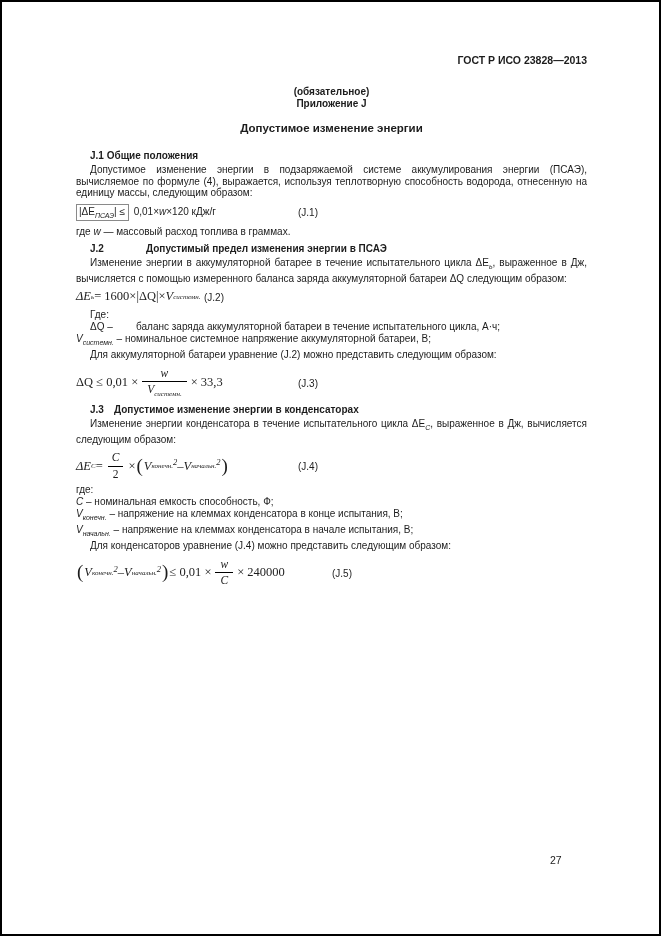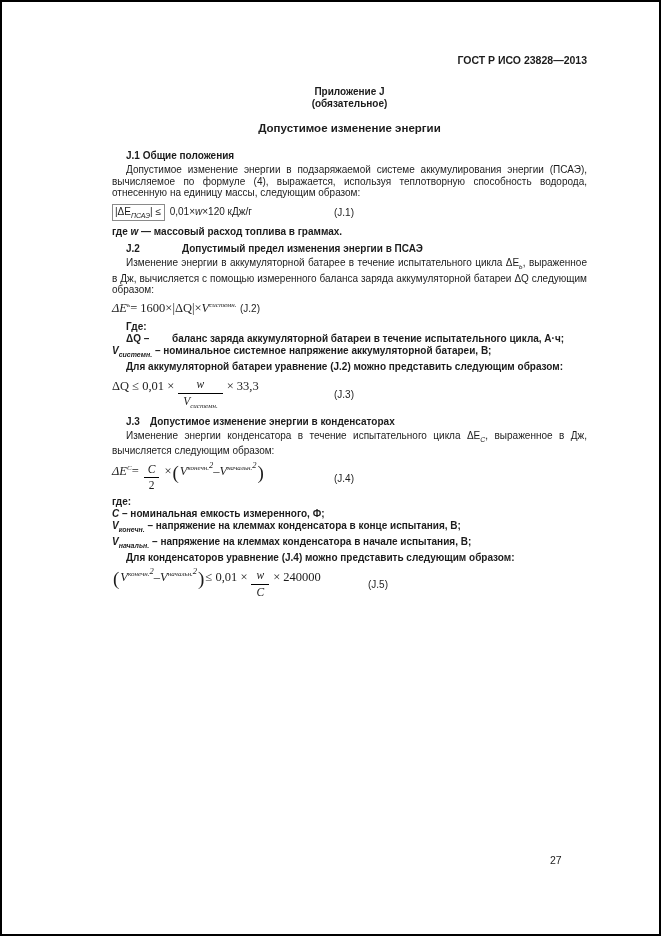--- a/index.html
+++ b/index.html
@@ -1,61 +1,61 @@
 <!DOCTYPE html>
 <html><head>
 <meta charset="utf-8">
 <style>
   * { margin:0; padding:0; box-sizing:border-box; }
   html,body { width:661px; height:936px; background:#fff; overflow:hidden; }
   body { font-family:"Liberation Sans", sans-serif; font-size:10px; color:#1c1c1c; }
   .page { position:relative; width:661px; height:936px; background:#fff;
-          border:2px solid #000; padding:52px 72px 0 110px; }
+          border:2px solid #000; padding:52px 72px 0 74px; }
   .doc-header { text-align:right; font-weight:bold; font-size:10.5px; }
   .center { text-align:center; }
   .bold { font-weight:bold; }
   .app-block { margin-top:20px; line-height:11.5px; }
   .doc-title { margin-top:13px; font-size:11.5px; font-weight:bold; text-align:center; }
   .h { font-weight:bold; margin-top:6px; line-height:12px; }
   .h1-first { margin-top:16px; }
   .indent { padding-left:14px; }
   .para { text-align:justify; text-indent:14px; margin-top:2px; line-height:11.5px; }
-  .line { line-height:11.5px; margin-top:0.5px;font-weight:bold; }
+  .line { line-height:11.5px; margin-top:0.5px; }
   .h-num { display:inline-block; width:56px; }
   .h-num-sm { display:inline-block; width:24px; }
   .term { display:inline-block; width:46px; }
   
   .eq-row { position:relative; display:flex; align-items:center; margin:5px 0; min-height:14px; }
   .eq-tag { position:absolute; font-family:"Liberation Sans",sans-serif; font-style:normal; font-size:10px; top:50%; transform:translateY(-50%); }
   .tag-a { left:222px; }
   .tag-b { left:128px; }
   .tag-c { left:256px; }
-  .math { font-family:"Liberation Serif", serif; font-size:12.5px; font-style:normal; display:inline-flex; }
+  .math { font-family:"Liberation Serif", serif; font-size:12.5px; font-style:normal; display:inline-flex; align-items:center; }
   .var { font-style:italic; }
   .msup { font-size:8.5px; font-style:italic; position:relative; top:-4px; }
   sub.tsub { font-size:7px; font-style:italic; }
   .eq-box { display:inline-block; border:1px solid #8a8a8a; padding:1px 3px 1px 2px; margin-right:2px; }
   .frac { display:inline-flex; flex-direction:column; align-items:center; margin:0 4px; line-height:1; }
   .frac .fnum { padding:0 5px 2px 5px; font-size:11.5px; }
   .frac .fden { border-top:1px solid #000; padding:2px 5px 0 5px; font-size:11.5px; }
   .bp { font-size:19px; font-style:normal; line-height:1; position:relative; top:-1px; padding:0 1px; }
   .page-num { position:absolute; top:852px; left:548px; font-size:10.5px; }
 </style>
 </head>
 <body>
 
 <div class="page">
 
   <div class="doc-header">
     <span>ГОСТ Р ИСО 23828—2013</span>
   </div>
 
   <div class="app-block">
+    <div class="center bold">(обязательное)</div>
     <div class="center bold">Приложение J</div>
-    <div class="center bold">(обязательное)</div>
   </div>
 
   <div class="doc-title">Допустимое изменение энергии</div>
 
   <div class="h h1-first indent">J.1 Общие положения</div>
   <div class="para">Допустимое изменение энергии в подзаряжаемой системе аккумулирования энергии (ПСАЭ), вычисляемое по формуле (4), выражается, используя теплотворную способность водорода, отнесенную на единицу массы, следующим образом:</div>
 
   <div class="eq-row">
     <span>
       <span class="eq-box"><span>|ΔЕ</span><sub class="tsub">ПСАЭ</sub><span>| ≤</span></span><span> 0,01×</span><span class="var">w</span><span>×120 кДж/г</span>
@@ -120,21 +120,21 @@
       <span> – </span>
       <span class="var">V</span>
         <sub class="tsub">начальн.</sub>
         <span class="msup">2</span>
       <span class="bp">)</span>
     </span>
     <span class="eq-tag tag-a">(J.4)</span>
   </div>
 
   <div class="line">где:</div>
-  <div class="line"><span class="var">С</span><span> – номинальная емкость измеренного, Ф;</span></div>
+  <div class="line"><span class="var">С</span><span> – номинальная емкость способность, Ф;</span></div>
   <div class="line"><span class="var">V</span><sub class="tsub">конечн.</sub><span> – напряжение на клеммах конденсатора в конце испытания, В;</span></div>
   <div class="line"><span class="var">V</span><sub class="tsub">начальн.</sub><span> – напряжение на клеммах конденсатора в начале испытания, В;</span></div>
   <div class="line indent">Для конденсаторов уравнение (J.4) можно представить следующим образом:</div>
 
   <div class="eq-row" style="margin:7px 0 4px 0;">
     <span class="math">
       <span class="bp">(</span>
       <span class="var">V</span>
         <sub class="tsub">конечн.</sub>
         <span class="msup">2</span>

